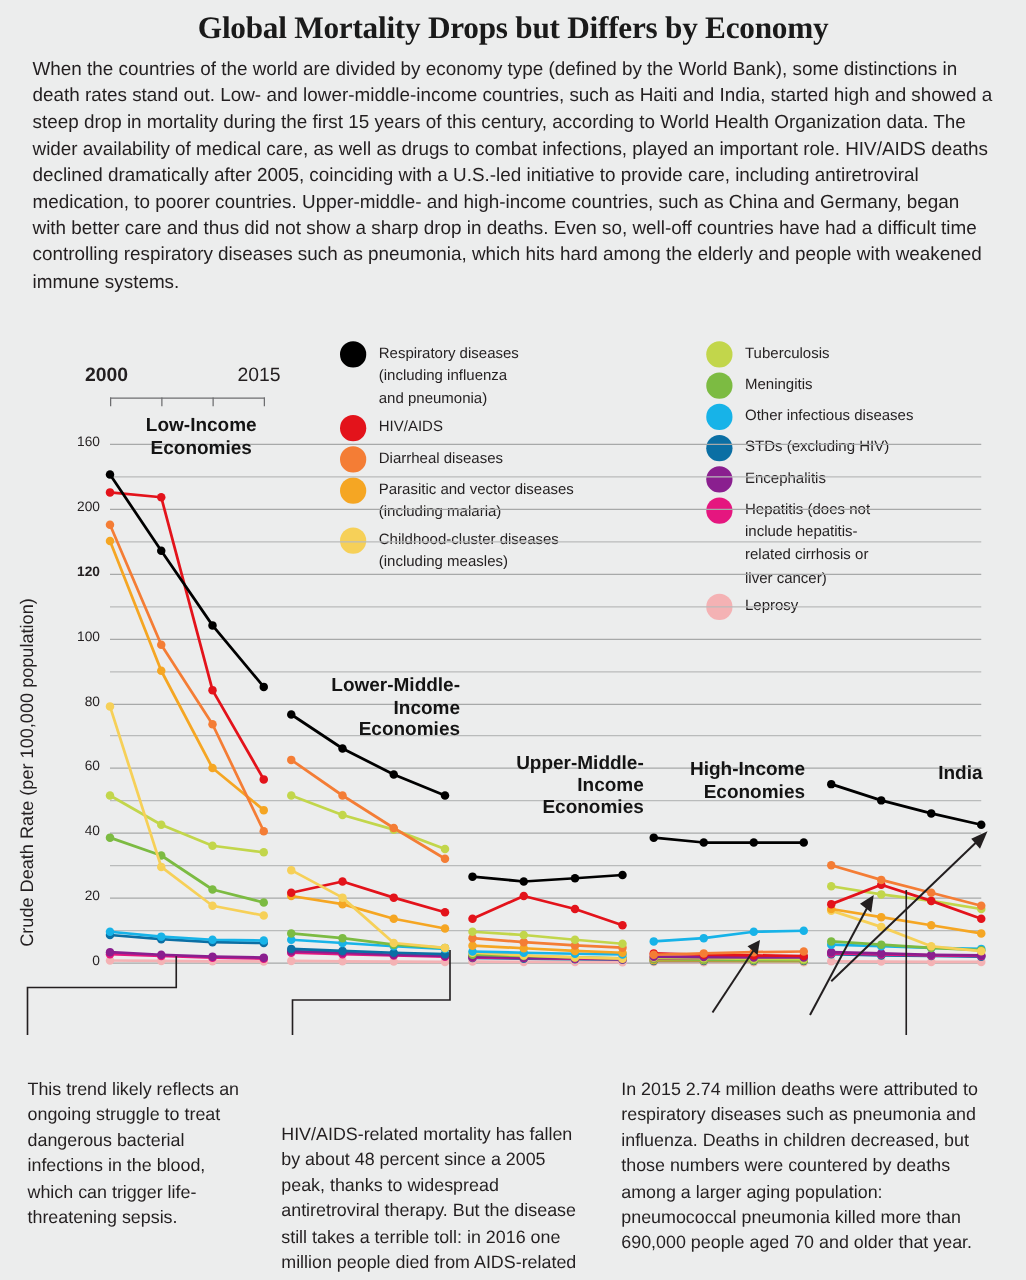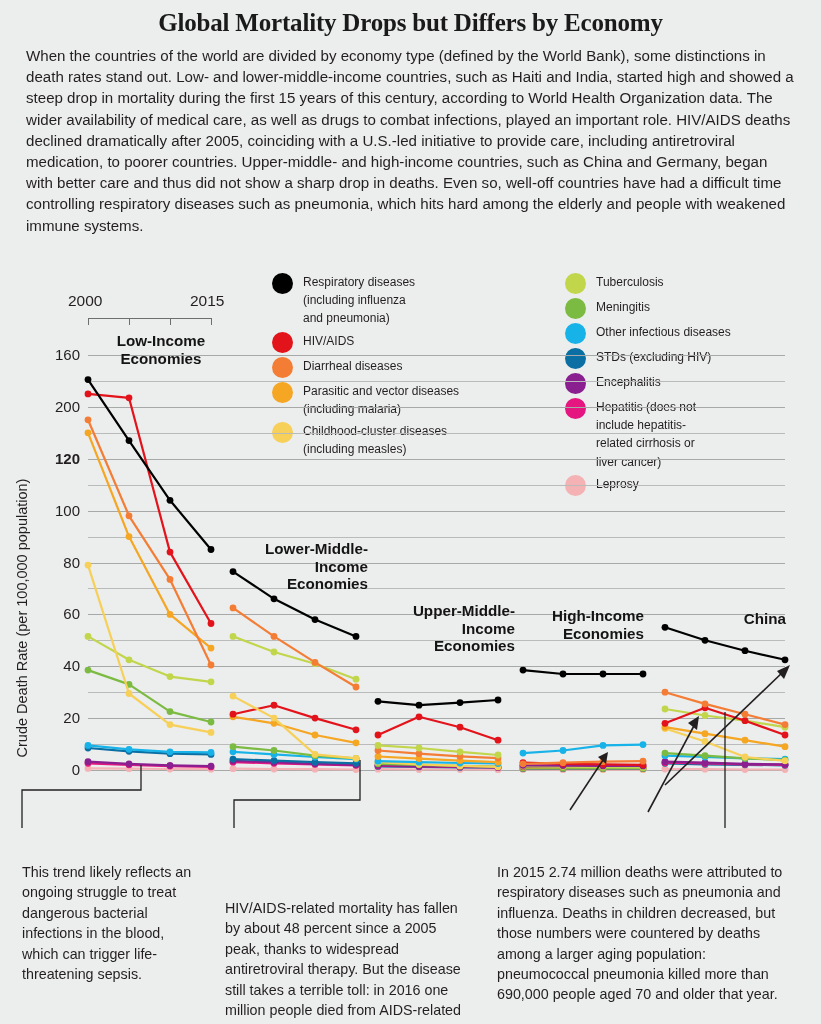--- a/index.html
+++ b/index.html
@@ -39,21 +39,21 @@
     left: -143px; top: 348px;
     width: 330px;
     transform: rotate(-90deg);
     transform-origin: center center;
     font-size: 14.5px;
     text-align: center;
     white-space: nowrap;
   }
   .ytick {
     position:absolute; right:0; width:44px; text-align:right;
-    font-size:15px; line-height:15.5px;
+    font-size:11px; line-height:15.5px;
   }
   .gridline { position:absolute; height:1px; background:#b9bbbb; }
   .gridline.major { background:#a7a9a9; }
 
   .axis-ticks { position:absolute; }
   .axis-ticks .bar { position:absolute; left:0; top:0; height:1px; background:#6d6e70; }
   .axis-ticks .t { position:absolute; top:0; width:1px; height:7px; background:#6d6e70; }
   .yearlab { position:absolute; font-size:15.5px; }
 
   .paneltitle {
@@ -174,42 +174,42 @@
         <div class="ytick" style="left: 28px; width: 52px; top: 136.875px;">200</div>
         <div class="ytick" style="left: 28px; width: 52px; top: 188.75px; font-weight: bold;">120</div>
         <div class="ytick" style="left: 28px; width: 52px; top: 240.625px;">100</div>
         <div class="ytick" style="left: 28px; width: 52px; top: 292.5px;">80</div>
         <div class="ytick" style="left: 28px; width: 52px; top: 344.375px;">60</div>
         <div class="ytick" style="left: 28px; width: 52px; top: 396.25px;">40</div>
         <div class="ytick" style="left: 28px; width: 52px; top: 448.125px;">20</div>
         <div class="ytick" style="left: 28px; width: 52px; top: 500px;">0</div>
       </div>
 
-    <div class="yearlab" id="year-start" style="left:68px; top:30px;">2000</div>
+    <div class="yearlab" id="year-start" style="left:68px; top:30px;font-weight:bold;">2000</div>
     <div class="yearlab" id="year-end" style="left:190px; top:30px;">2015</div>
     <div class="axis-ticks" id="xaxis" style="left:88px; top:56px; width:124px;">
       <div class="bar" style="width:124px;"></div>
       <div class="t" style="left:0;"></div>
       <div class="t" style="left:41px;"></div>
       <div class="t" style="left:82px;"></div>
       <div class="t" style="left:123px;"></div>
     </div>
 
     <div id="titlelayer">
         <div class="paneltitle" style="left: 100px; top: 70px; width: 122px; text-align: center;">Low-Income
 Economies</div>
         <div class="paneltitle" style="left: 228px; top: 278px; width: 140px; text-align: right;">Lower-Middle-
 Income
 Economies</div>
         <div class="paneltitle" style="left: 370px; top: 340px; width: 145px; text-align: right;">Upper-Middle-
 Income
 Economies</div>
         <div class="paneltitle" style="left: 508px; top: 345px; width: 136px; text-align: right;">High-Income
 Economies</div>
-        <div class="paneltitle" style="left: 690px; top: 348px; width: 96px; text-align: right;">China</div>
+        <div class="paneltitle" style="left: 690px; top: 348px; width: 96px; text-align: right;">India</div>
       </div>
     <svg class="series" id="serieslayer">
         <g>
           <polyline points="88,506.4 129,506.7 170,507.0 211,507.2" fill="none" stroke="#f4b2b4" stroke-width="2.2" stroke-linejoin="round" stroke-linecap="round"></polyline>
           <circle cx="88" cy="506.4" r="3.4" fill="#f4b2b4"></circle>
           <circle cx="129" cy="506.7" r="3.4" fill="#f4b2b4"></circle>
           <circle cx="170" cy="507.0" r="3.4" fill="#f4b2b4"></circle>
           <circle cx="211" cy="507.2" r="3.4" fill="#f4b2b4"></circle>
           <polyline points="88,501.3 129,502.8 170,504.1 211,504.9" fill="none" stroke="#e5167f" stroke-width="2.2" stroke-linejoin="round" stroke-linecap="round"></polyline>
           <circle cx="88" cy="501.3" r="3.4" fill="#e5167f"></circle>

